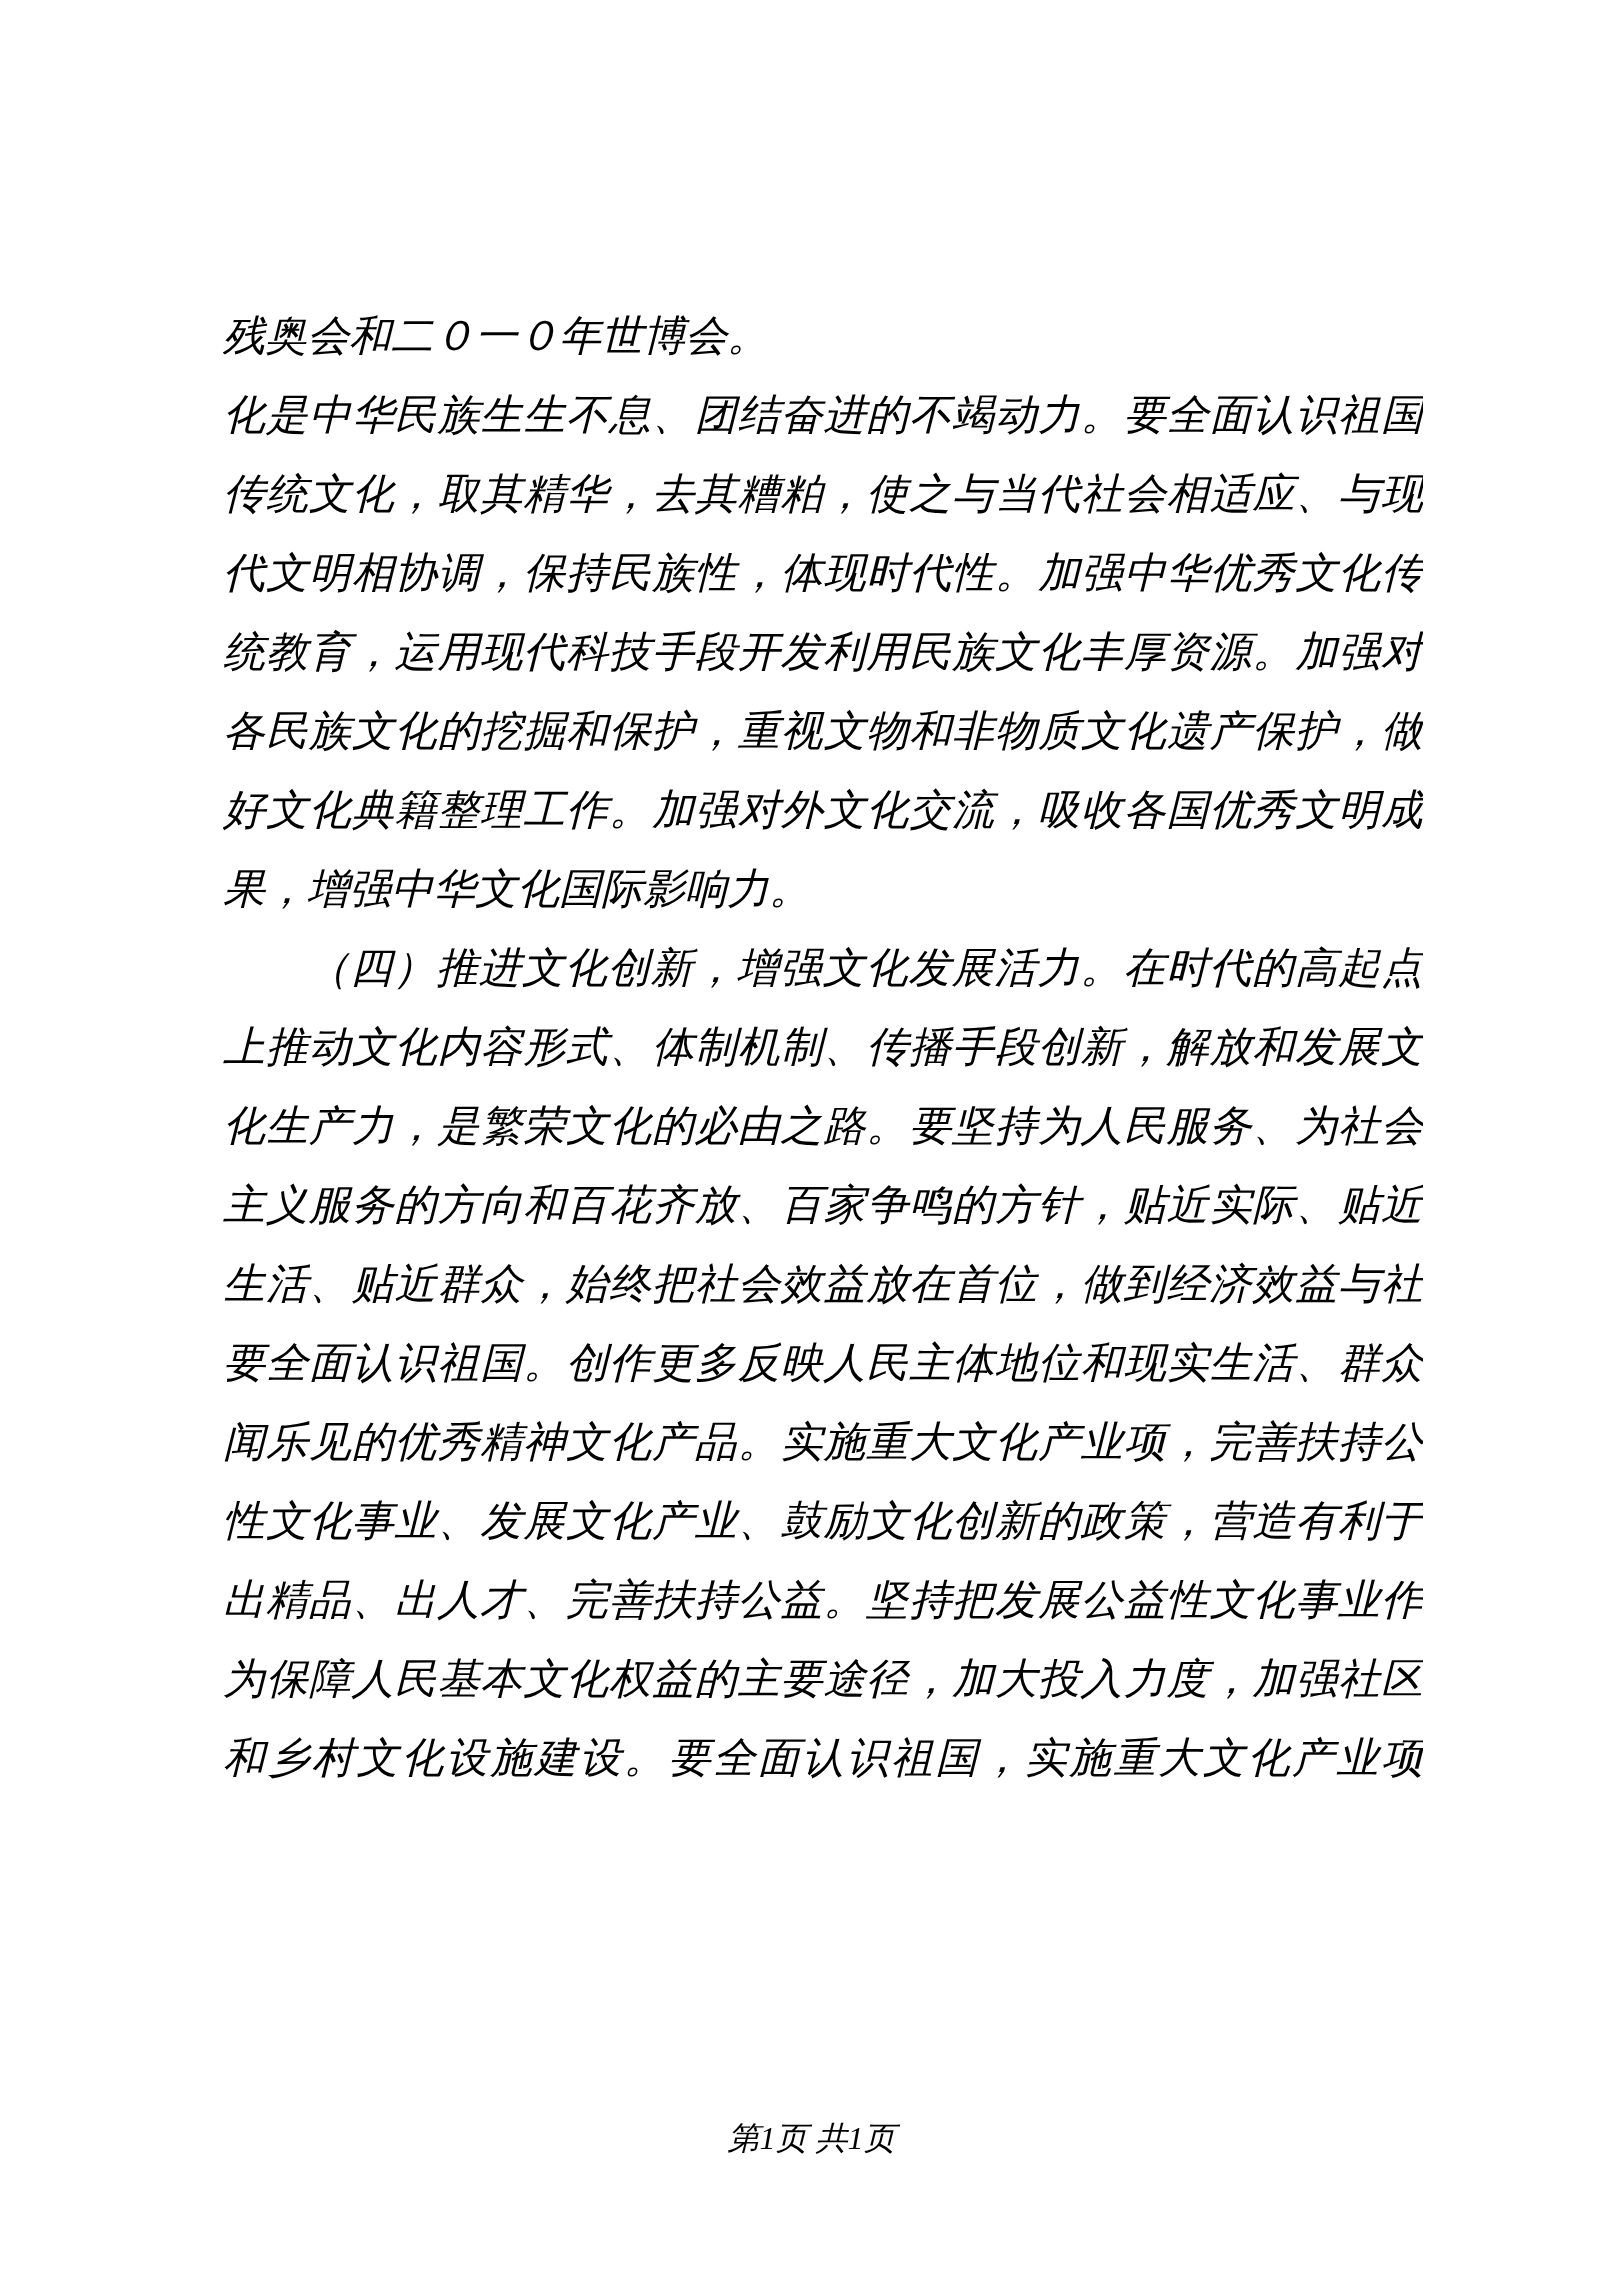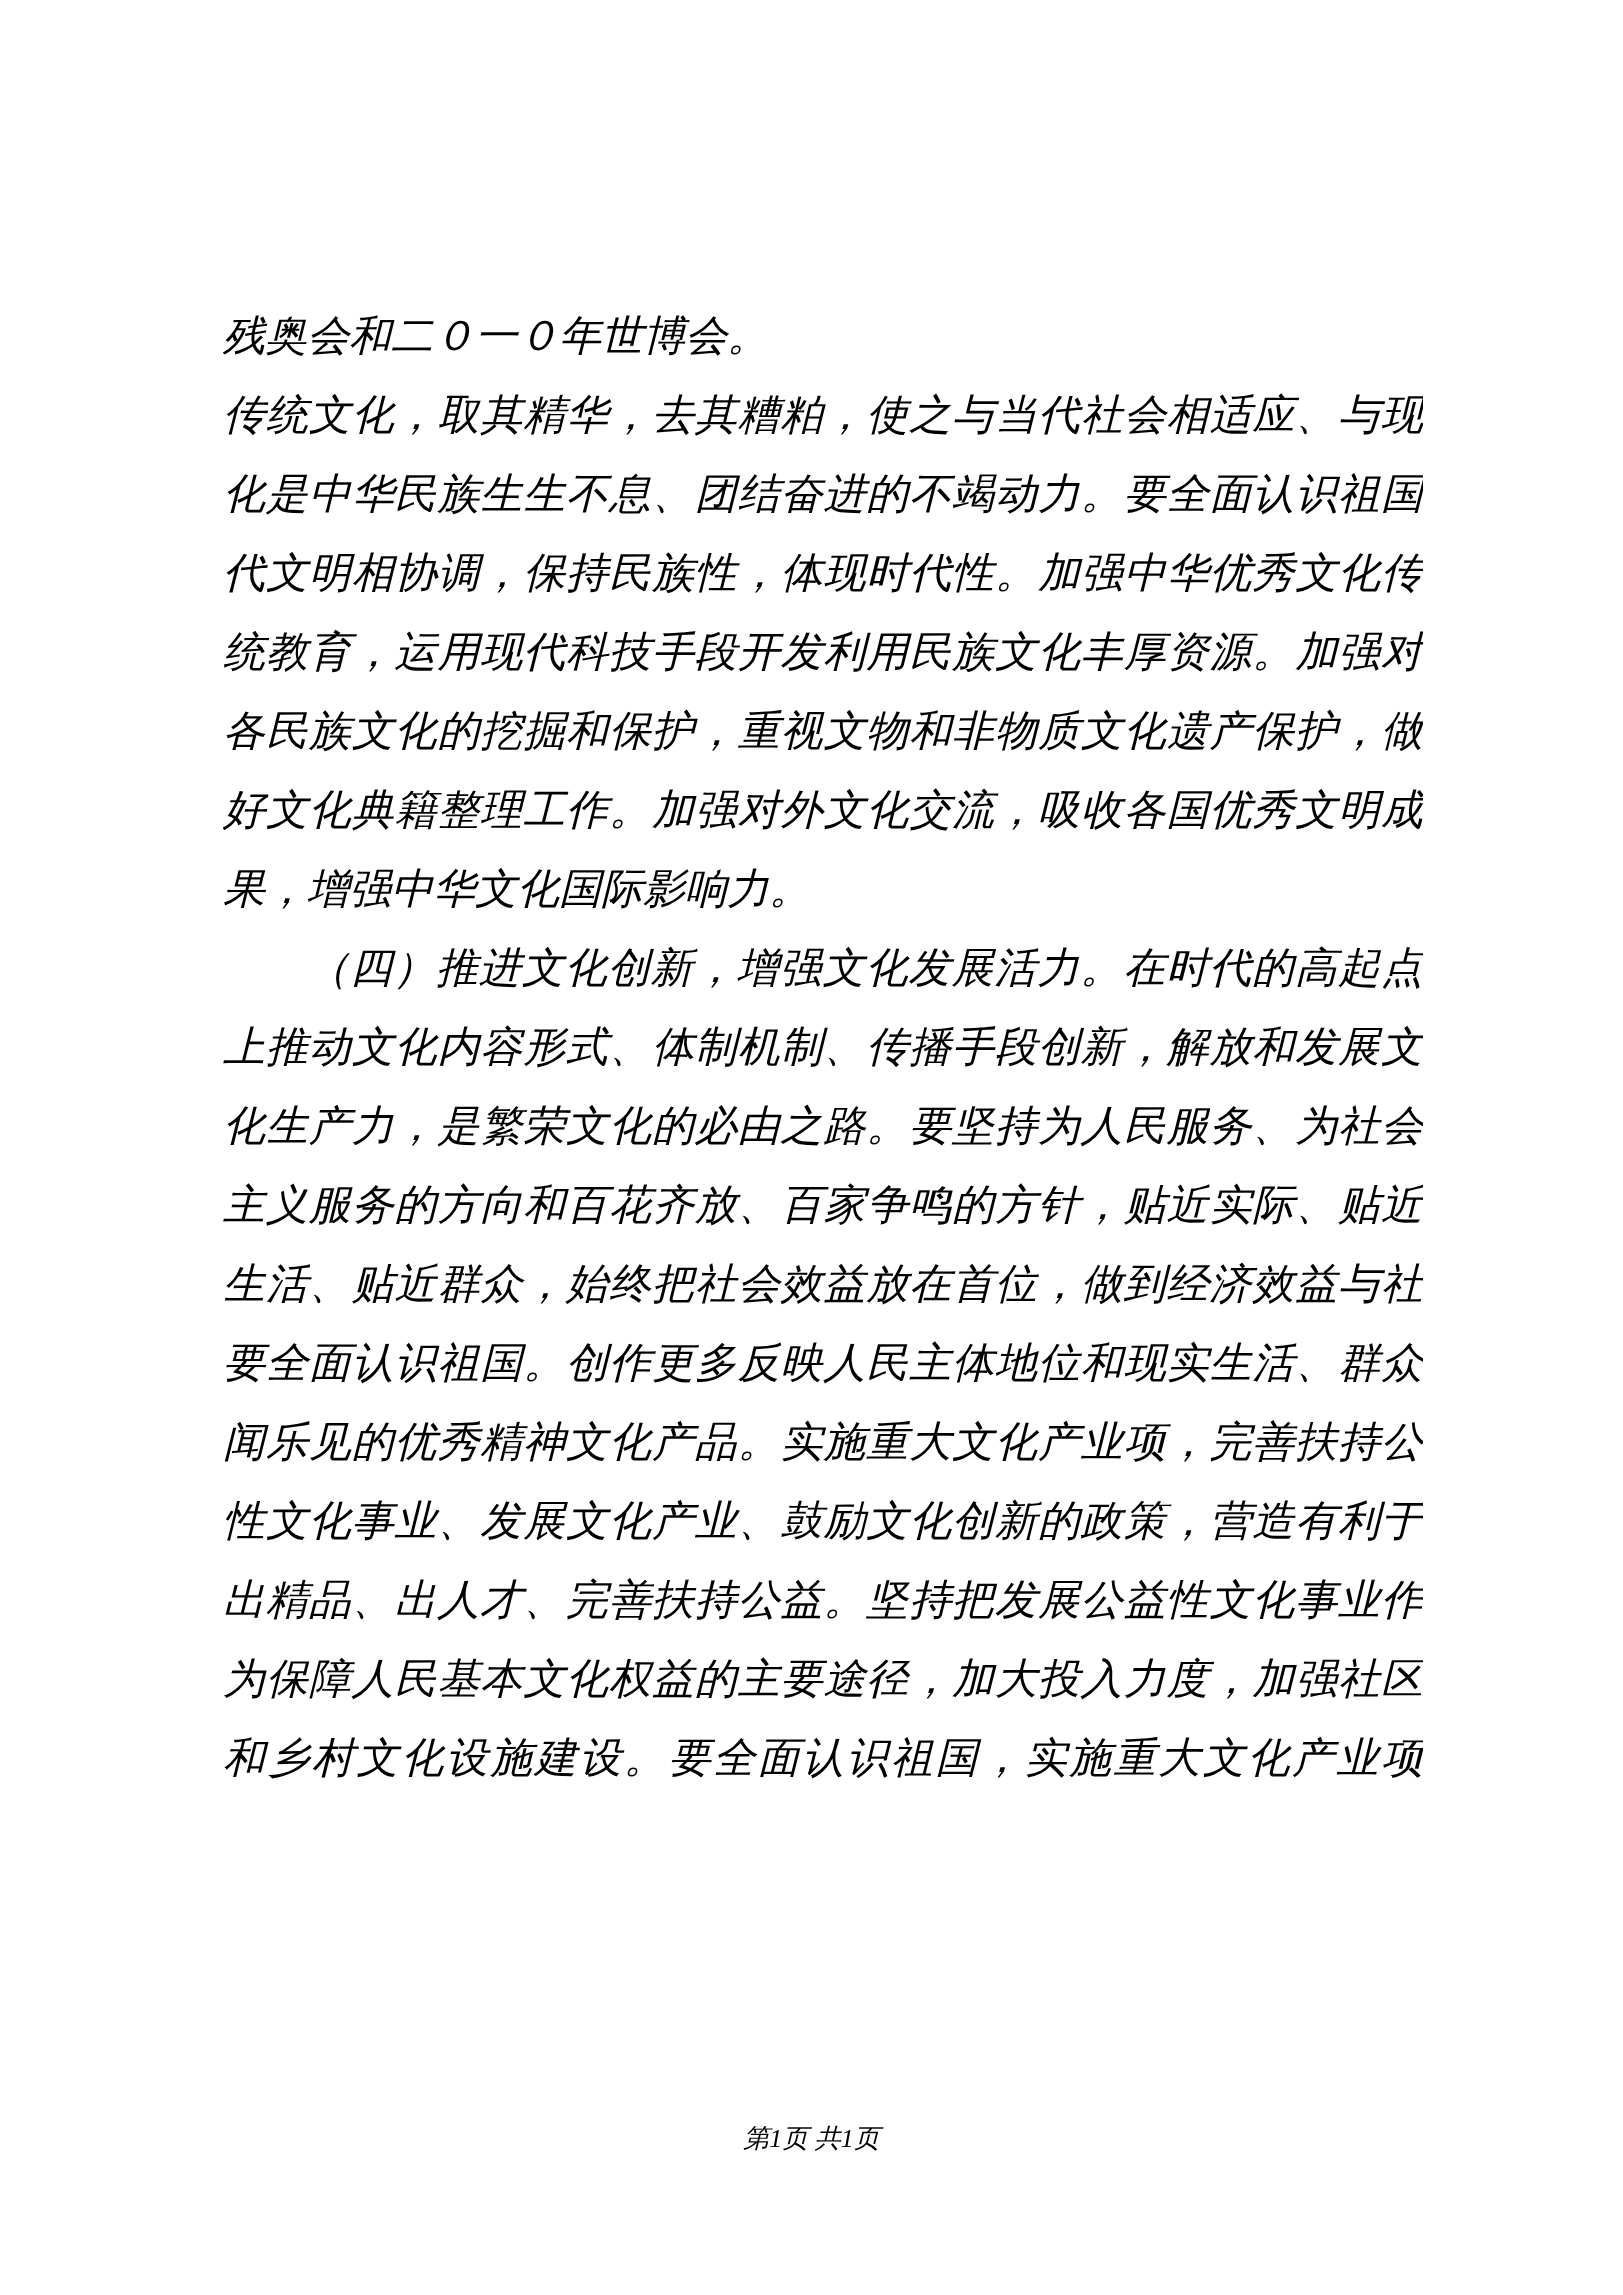--- a/index.html
+++ b/index.html
@@ -38,33 +38,33 @@
   }
   .line.para-first {
     text-indent: 2em;
   }
   .footer {
     position: absolute;
     top: 2121px;
     left: 0;
     width: 100%;
     text-align: center;
-    font-size: 26px;
+    font-size: 32px;
     line-height: 35px;
     font-style: italic;
   }
 </style>
 </head>
 <body>
 
 <div class="page">
   <div class="content" id="doc-content">
       <div class="line no-just">残奥会和二０一０年世博会。</div>
+      <div class="line">化是中华民族生生不息、团结奋进的不竭动力。要全面认识祖国</div>
       <div class="line">传统文化，取其精华，去其糟粕，使之与当代社会相适应、与现</div>
-      <div class="line">化是中华民族生生不息、团结奋进的不竭动力。要全面认识祖国</div>
       <div class="line">代文明相协调，保持民族性，体现时代性。加强中华优秀文化传</div>
       <div class="line">统教育，运用现代科技手段开发利用民族文化丰厚资源。加强对</div>
       <div class="line">各民族文化的挖掘和保护，重视文物和非物质文化遗产保护，做</div>
       <div class="line">好文化典籍整理工作。加强对外文化交流，吸收各国优秀文明成</div>
       <div class="line no-just">果，增强中华文化国际影响力。</div>
       <div class="line para-first">（四）推进文化创新，增强文化发展活力。在时代的高起点</div>
       <div class="line">上推动文化内容形式、体制机制、传播手段创新，解放和发展文</div>
       <div class="line">化生产力，是繁荣文化的必由之路。要坚持为人民服务、为社会</div>
       <div class="line">主义服务的方向和百花齐放、百家争鸣的方针，贴近实际、贴近</div>
       <div class="line">生活、贴近群众，始终把社会效益放在首位，做到经济效益与社</div>

